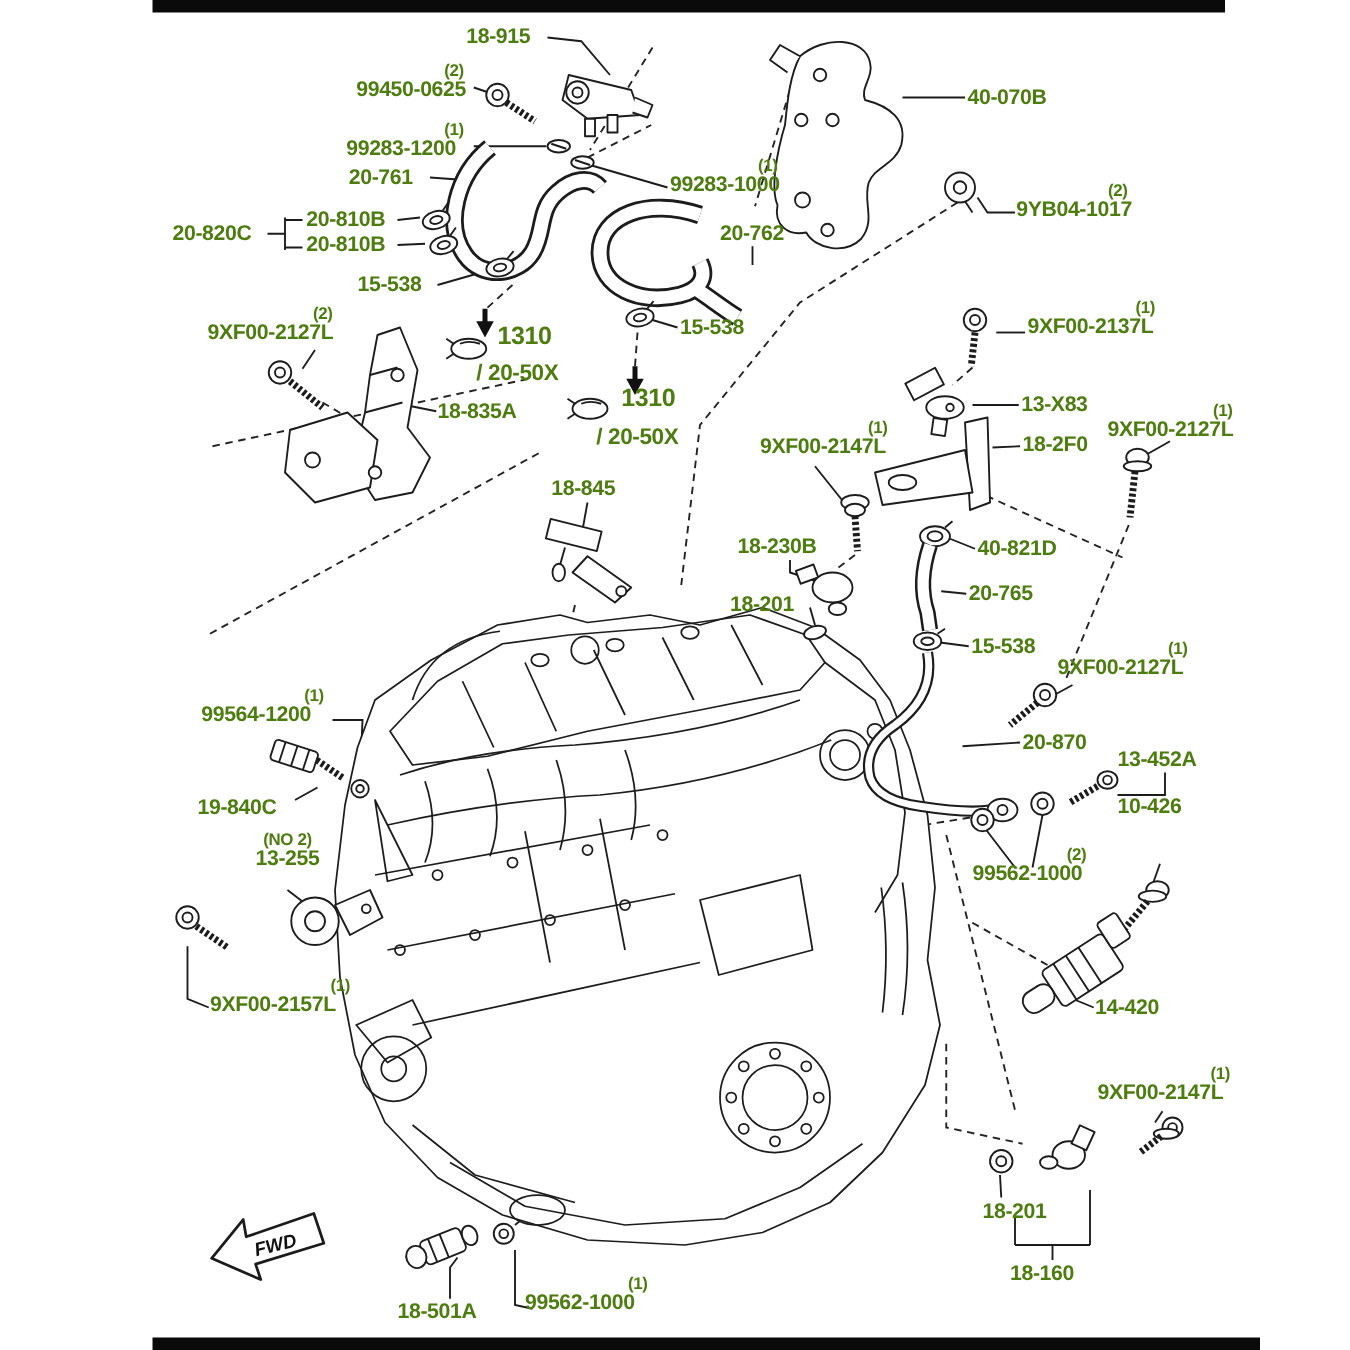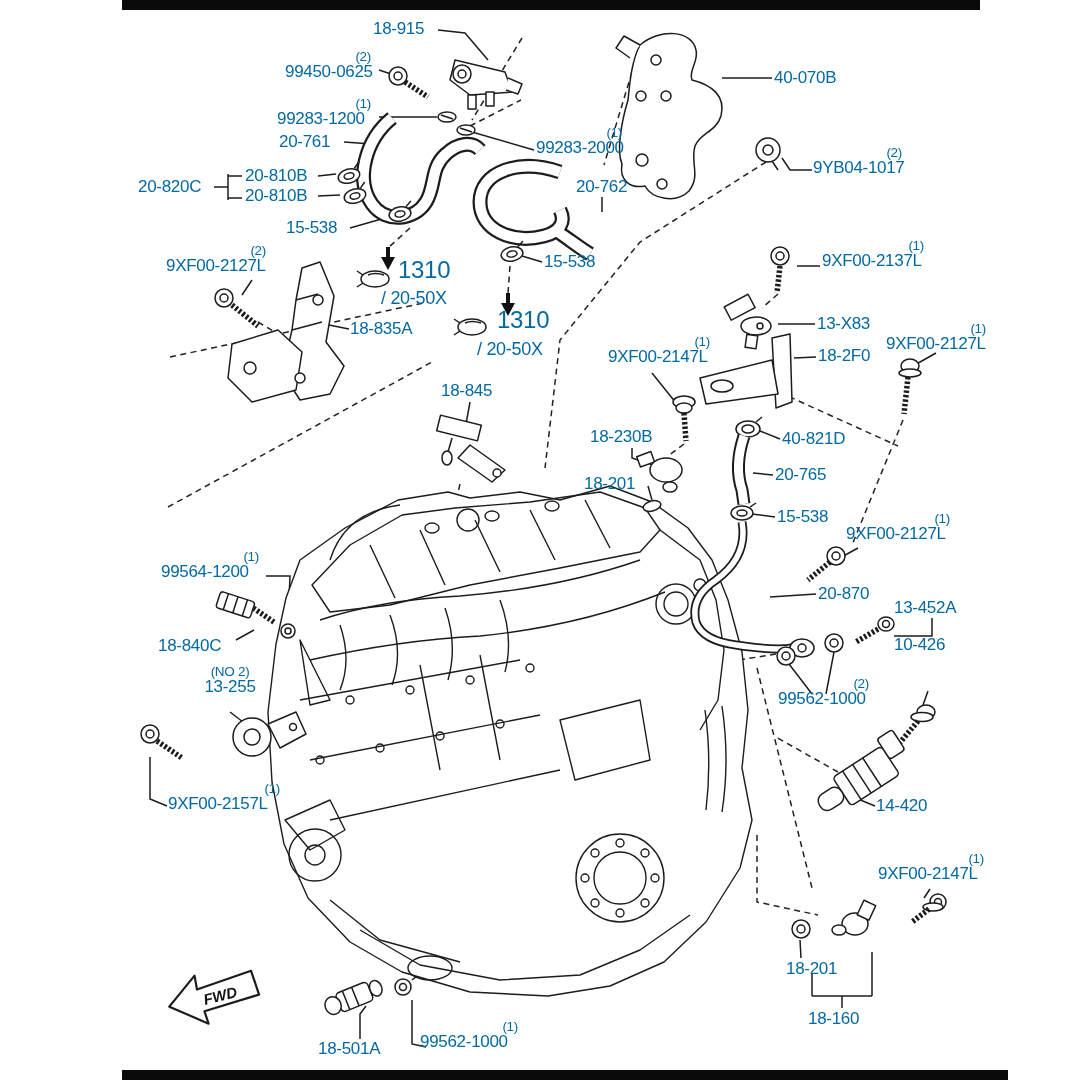--- a/index.html
+++ b/index.html
@@ -1,26 +1,26 @@
 <!DOCTYPE html>
 <html><head>
 <meta charset="utf-8">
 <style>
   html,body{margin:0;padding:0;background:#ffffff;}
   .stage{position:relative;width:1080px;height:1080px;background:#ffffff;overflow:hidden;
          font-family:"Liberation Sans",sans-serif;color:#111;}
   .bar{position:absolute;background:#0a0a0a;}
   #art{position:absolute;left:0;top:0;z-index:1;}
-  .lbl{position:absolute;z-index:2;font-weight:normal;font-size:17px;line-height:18px;
-       letter-spacing:-0.3px;white-space:nowrap;color:#0369a1;}
+  .lbl{position:absolute;z-index:2;font-weight:bold;font-size:17px;line-height:18px;
+       letter-spacing:-0.3px;white-space:nowrap;color:#4d7c0f;}
   .lbl .qty{display:block;font-size:13.5px;line-height:13px;text-align:right;padding-right:6px;}
   .lbl .part{display:block;}
   .lbl.center{text-align:center;}
   .lbl.center .qty{text-align:center;padding-right:0;}
-  .big{font-size:24px;line-height:27px;}
+  .big{font-size:20px;line-height:27px;}
   .variant{font-size:18px;line-height:18px;}
 </style>
 </head>
 <body>
 
 <div class="stage">
 
   <div class="bar" style="left:122px;top:0;width:858px;height:10px"></div>
   <div class="bar" style="left:122px;top:1070px;width:886px;height:10px"></div>
 
@@ -408,21 +408,21 @@
     </div>
   <div class="lbl" style="left:277px;top:97px;width:100px">
       <span class="qty">(1)</span>
       <span class="part">99283-1200</span>
     </div>
   <div class="lbl" style="left:279px;top:133px">
       <span class="part">20-761</span>
     </div>
   <div class="lbl" style="left:536px;top:126px;width:92px">
       <span class="qty">(1)</span>
-      <span class="part">99283-2000</span>
+      <span class="part">99283-1000</span>
     </div>
   <div class="lbl" style="left:774px;top:69px">
       <span class="part">40-070B</span>
     </div>
   <div class="lbl" style="left:813px;top:146px;width:95px">
       <span class="qty">(2)</span>
       <span class="part">9YB04-1017</span>
     </div>
   <div class="lbl" style="left:138px;top:178px">
       <span class="part">20-820C</span>
@@ -499,21 +499,21 @@
     </div>
   <div class="lbl" style="left:846px;top:512px;width:110px">
       <span class="qty">(1)</span>
       <span class="part">9XF00-2127L</span>
     </div>
   <div class="lbl" style="left:161px;top:550px;width:104px">
       <span class="qty">(1)</span>
       <span class="part">99564-1200</span>
     </div>
   <div class="lbl" style="left:158px;top:637px">
-      <span class="part">18-840C</span>
+      <span class="part">19-840C</span>
     </div>
   <div class="lbl" style="left:818px;top:585px">
       <span class="part">20-870</span>
     </div>
   <div class="lbl" style="left:894px;top:599px">
       <span class="part">13-452A</span>
     </div>
   <div class="lbl" style="left:778px;top:677px;width:97px">
       <span class="qty">(2)</span>
       <span class="part">99562-1000</span>

